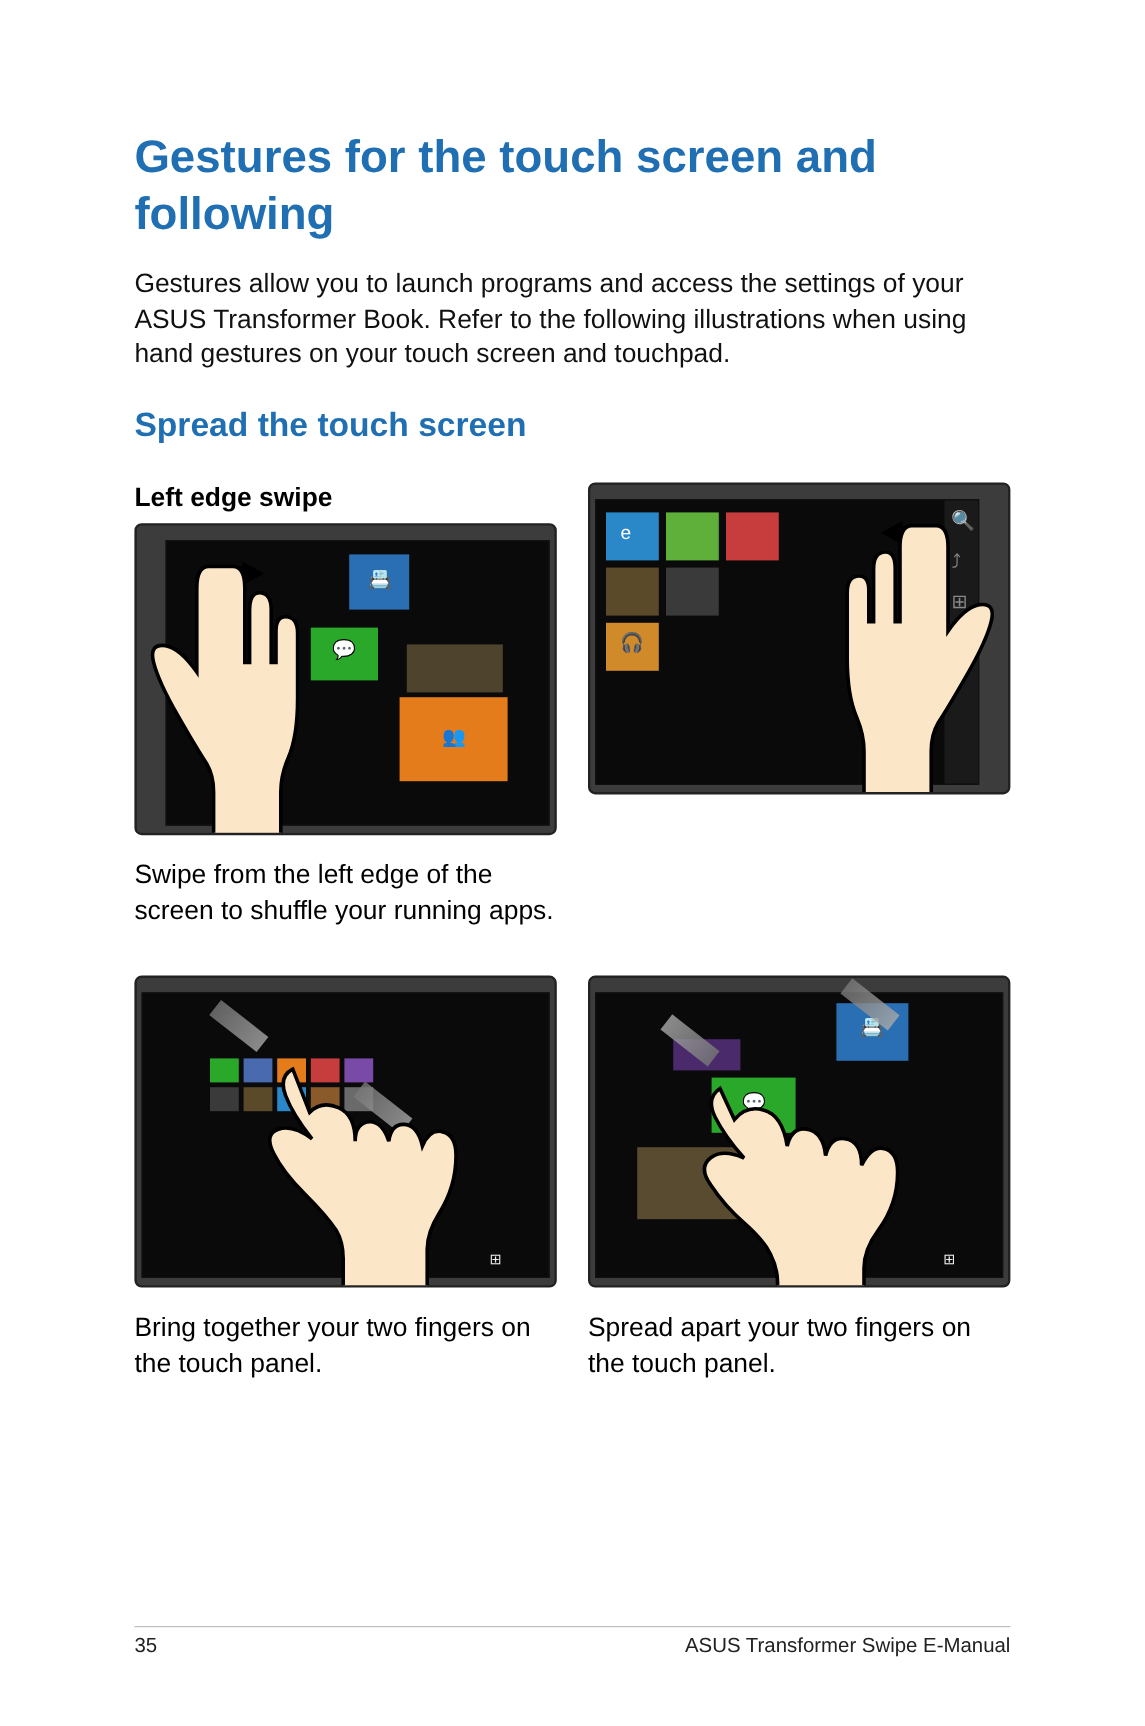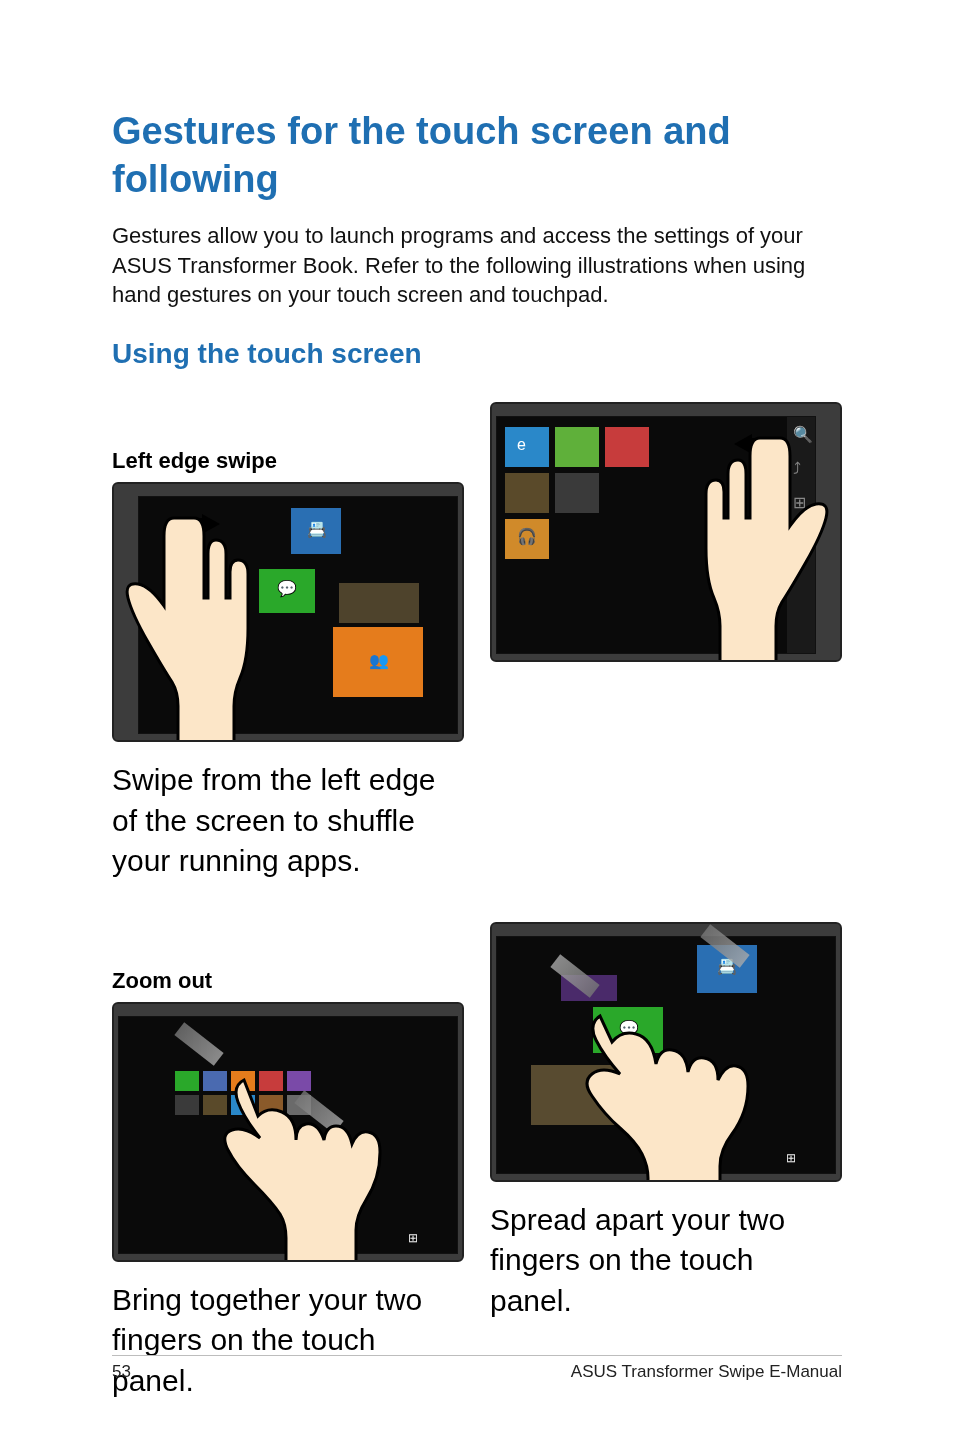--- a/index.html
+++ b/index.html
@@ -37,21 +37,20 @@
     display: grid;
     grid-template-columns: 1fr 1fr;
     column-gap: 26px;
     row-gap: 40px;
   }
   .cell {}
   .gesture-title {
     font-size: 22px;
     font-weight: 700;
     margin-bottom: 8px;
-    margin-top: 46px;
   }
   .illus {
     width: 100%;
     height: 260px;
     border-radius: 6px;
     overflow: hidden;
     position: relative;
     background: #3a3a3a;
     border: 2px solid #222;
     margin-bottom: 18px;
@@ -108,21 +107,21 @@
   .pinch-arrow {
     position: absolute;
     width: 50px;
     height: 16px;
     background: linear-gradient(90deg,#777,#aaa);
     z-index: 2;
     opacity: 0.8;
   }
 
   .gesture-desc {
-    font-size: 30px;
+    font-size: 22px;
     line-height: 1.35;
   }
   .gesture-desc .bold { font-weight: 700; }
 
   .footer {
     position: absolute;
     left: 112px;
     right: 112px;
     bottom: 56px;
     display: flex;
@@ -154,21 +153,21 @@
 </style>
 </head>
 <body>
 
 <div class="page">
 
   <h1 class="main-title">Gestures for the touch screen and following</h1>
 
   <p class="intro">Gestures allow you to launch programs and access the settings of your ASUS Transformer Book. Refer to the following illustrations when using hand gestures on your touch screen and touchpad.</p>
 
-  <h2 class="sub-title">Using the touch screen</h2>
+  <h2 class="sub-title">Spread the touch screen</h2>
 
   <div class="grid">
 
     <div class="cell">
       <div class="gesture-title">Left edge swipe</div>
       <div class="illus">
         <div class="tablet-bezel"></div>
         <div class="screen">
           <div class="tile blue" style="left:152px;top:11px;width:50px;height:46px;">
               <span class="mini-icon" style="left:16px;top:14px;">📇</span>
@@ -218,21 +217,20 @@
         <div class="arrow-body" style="right:64px;top:34px;width:24px;"></div>
         <div class="arrow arrow-left" style="right:88px;top:30px;"></div>
 
         <svg class="hand" style="right:-30px;top:22px;width:200px;height:240px;transform:scaleX(-1);" viewBox="0 0 200 240">
           <path d="M90 12 q-10 0 -10 18 v70 q-14 -20 -26 -22 q-14 -2 -10 14 q4 16 20 44 q16 28 24 40 q6 10 6 24 v40 h56 v-40 q0 -14 6 -28 q8 -18 8 -50 v-54 q0 -14 -10 -14 q-8 0 -8 12 v26 h-4 v-44 q0 -14 -10 -14 q-8 0 -8 14 v44 h-4 v-62 q0 -18 -10 -18 z" fill="#fce6c8" stroke="#000" stroke-width="3"></path>
         </svg>
       </div>
     </div>
 
     <div class="cell">
-      <div class="gesture-title">Zoom out</div>
       <div class="illus">
         <div class="tablet-bezel"></div>
         <div class="screen" style="left:4px;">
 
           <div class="tile" style="left:56px;top:54px;width:24px;height:20px;background:#2aa82a;"></div>
           <div class="tile" style="left:84px;top:54px;width:24px;height:20px;background:#4a6ab0;"></div>
           <div class="tile orange" style="left:112px;top:54px;width:24px;height:20px;"></div>
           <div class="tile red" style="left:140px;top:54px;width:24px;height:20px;"></div>
           <div class="tile purple" style="left:168px;top:54px;width:24px;height:20px;"></div>
           <div class="tile" style="left:56px;top:78px;width:24px;height:20px;background:#3a3a3a;"></div>
@@ -275,15 +273,15 @@
           <path d="M48 56 q-12 8 -4 24 q8 16 24 34 q-18 -8 -28 0 q-10 8 0 22 q12 18 28 32 q16 14 22 26 q6 12 6 24 v20 h72 v-32 q0 -16 12 -32 q16 -22 16 -48 q0 -18 -12 -20 q-10 -2 -18 14 q0 -20 -14 -22 q-12 -2 -16 14 q-2 -20 -16 -22 q-12 -2 -16 14 q-4 -26 -20 -30 q-14 -4 -24 8 z" fill="#fce6c8" stroke="#000" stroke-width="3"></path>
         </svg>
       </div>
       <p class="gesture-desc">Spread apart your two fingers on the touch panel.</p>
     </div>
 
   </div>
 </div>
 
 <div class="footer">
-  <span>53</span>
+  <span>35</span>
   <span>ASUS Transformer Swipe E-Manual</span>
 </div>
 
 </body></html>

